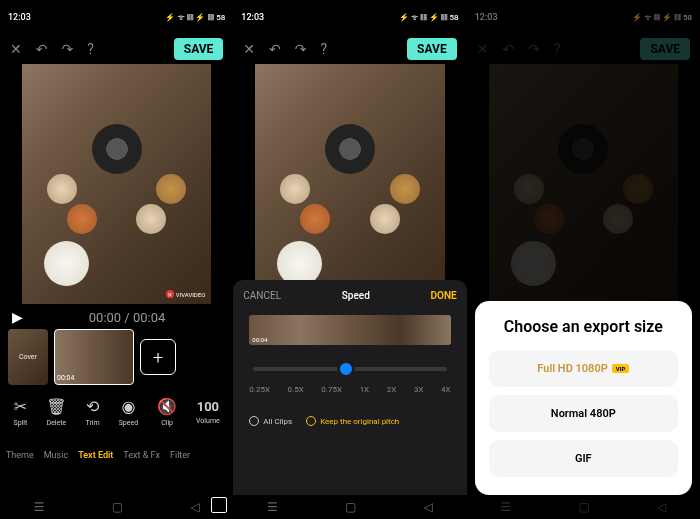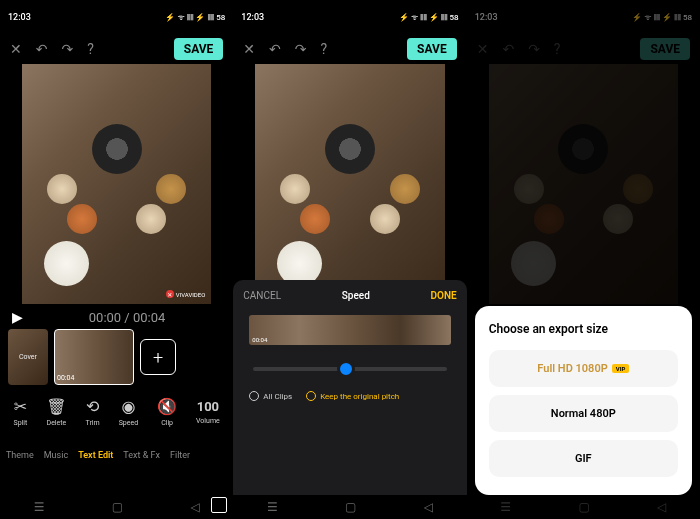--- a/index.html
+++ b/index.html
@@ -44,21 +44,21 @@
 .slider-wrap{margin:18px 10px 6px;position:relative}
 .slider-track{height:4px;background:#3a3a3c;border-radius:2px}
 .slider-thumb{position:absolute;top:50%;left:48%;transform:translate(-50%,-50%);width:18px;height:18px;background:#0a84ff;border-radius:50%;border:3px solid #1c1c1e}
 .marks{display:flex;justify-content:space-between;margin:8px 6px;font-size:8px;color:#888}
 .opts{display:flex;gap:14px;margin:14px 6px 0;font-size:8px;align-items:flex-start}
 .opt{display:flex;align-items:center;gap:4px;color:#ccc}
 .opt.hl{color:#ffc107}
 .radio{width:10px;height:10px;border:1px solid currentColor;border-radius:50%}
 .modal-bg{position:absolute;inset:0;background:rgba(0,0,0,.55)}
 .modal{position:absolute;bottom:24px;left:8px;right:8px;background:#fff;border-radius:14px;padding:16px 14px 10px;color:#000}
-.modal-title{font-size:12px;font-weight:600;margin-bottom:14px}
+.modal-title{text-align:center;font-size:16px;font-weight:600;margin-bottom:14px}
 .exp-opt{background:#f5f5f5;border-radius:10px;padding:12px;text-align:center;font-size:11px;font-weight:600;margin-bottom:8px;display:flex;justify-content:center;align-items:center;gap:4px}
 .exp-opt.gold{color:#c9963a}
 .vip-badge{background:#ffc107;color:#000;font-size:6px;font-weight:700;padding:1px 4px;border-radius:2px}
 .s3 .preview{filter:brightness(.4)}
 .s3 .top-bar{opacity:.5}
 </style>
 </head>
 <body>
 
 <div class="screen">
@@ -172,20 +172,29 @@
       <span class="panel-title">Speed</span>
       <span class="done-t">DONE</span>
     </div>
     <div class="strip">
         <span class="strip-lbl">00:04</span>
       </div>
     <div class="slider-wrap">
       <div class="slider-track"></div>
       <div class="slider-thumb"></div>
     </div>
+    <div class="marks">
+      <span>0.25X</span>
+        <span>0.5X</span>
+      <span>0.75X</span>
+        <span>1X</span>
+      <span>2X</span>
+        <span>3X</span>
+      <span>4X</span>
+    </div>
     <div class="opts">
       <div class="opt">
           <span class="radio"></span>
           <span>All Clips</span>
         </div>
       <div class="opt hl">
           <span class="radio"></span>
           <span>Keep the original pitch</span>
         </div>
     </div>

